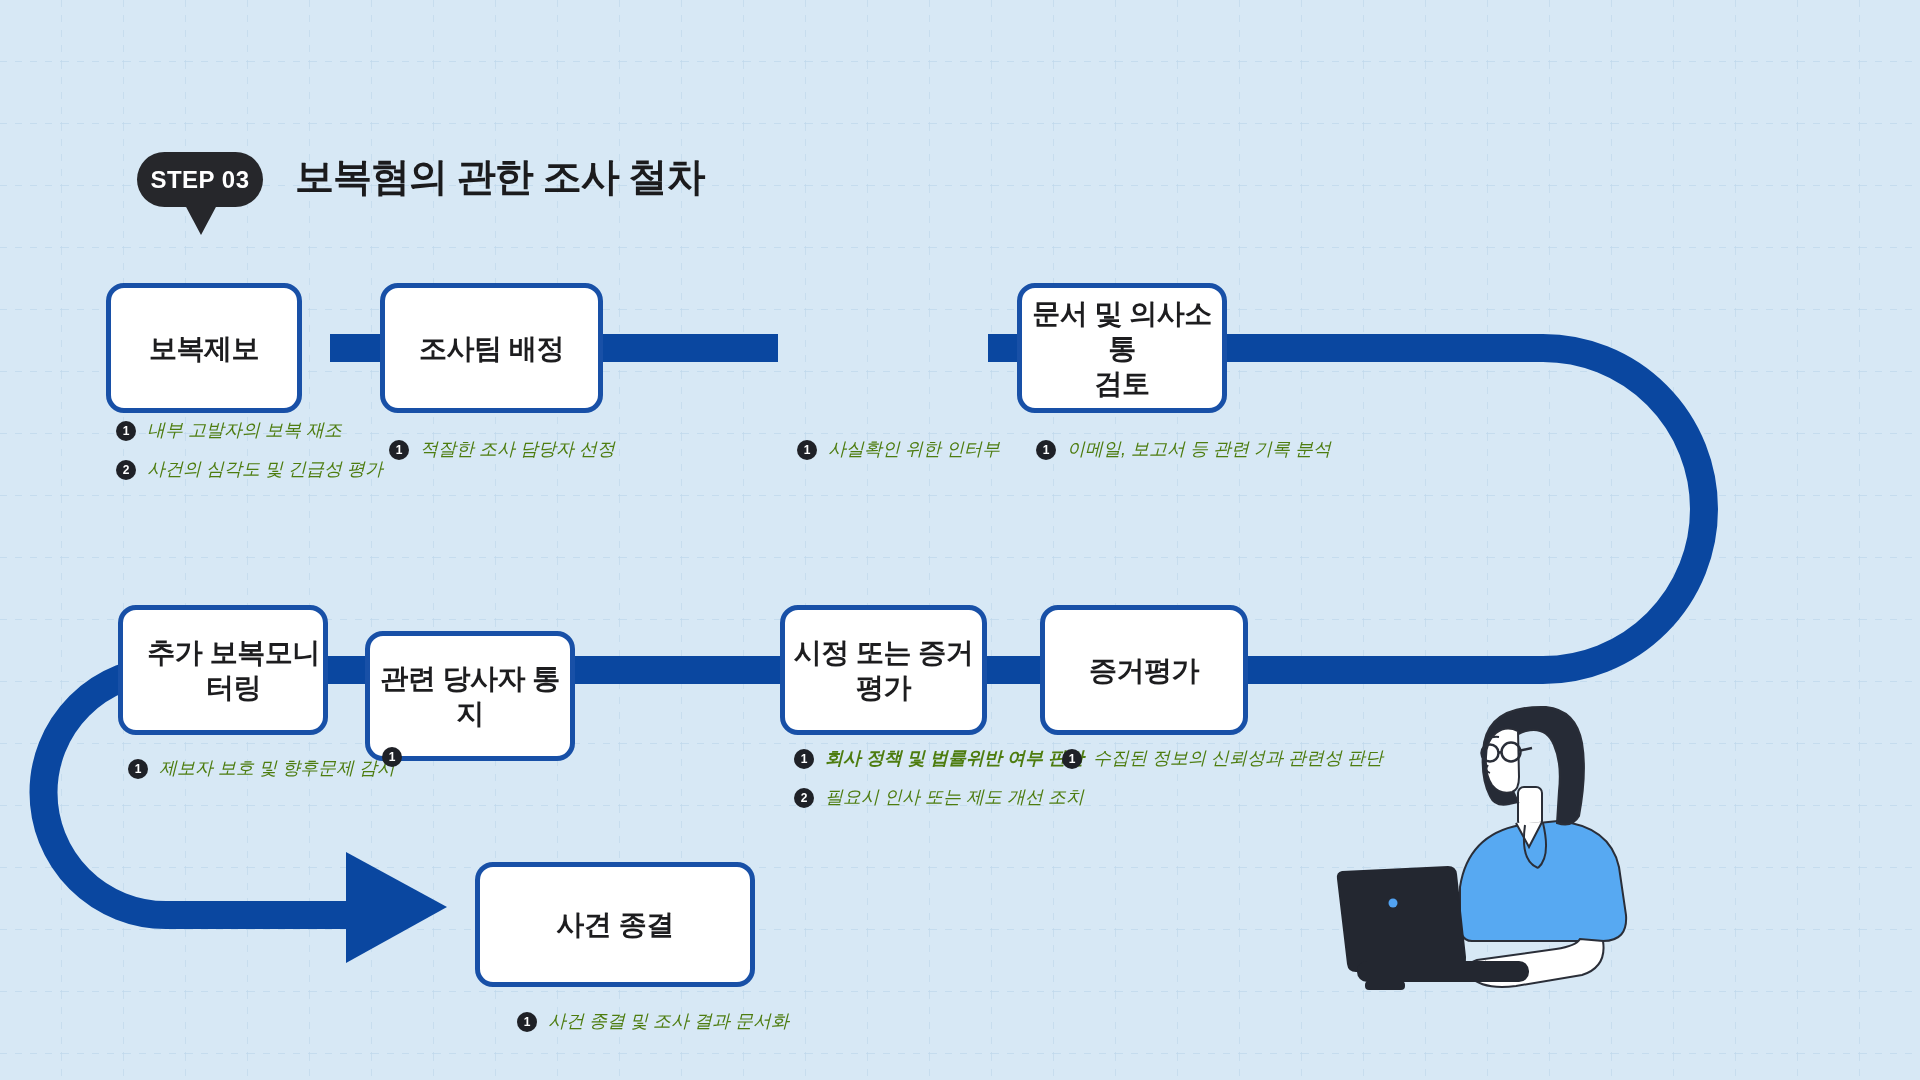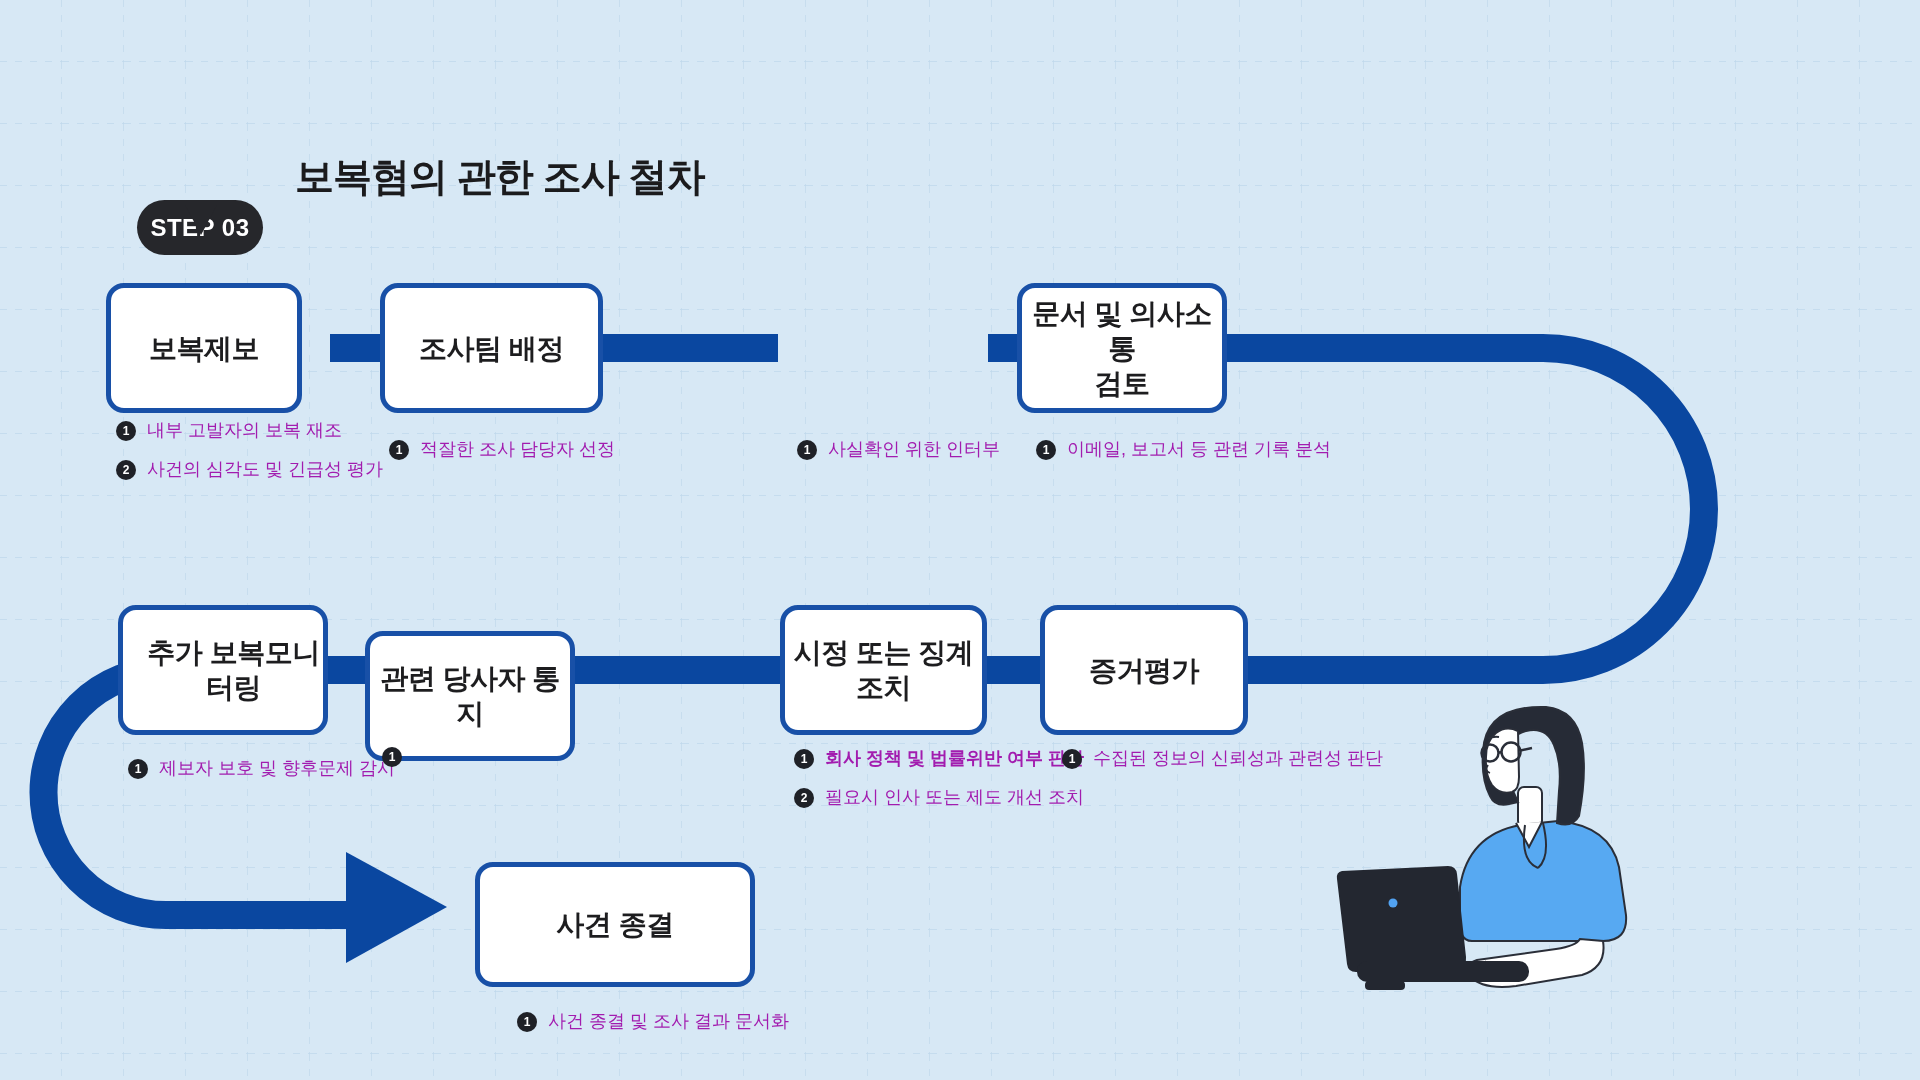--- a/index.html
+++ b/index.html
@@ -6,21 +6,21 @@
   #canvas{
     position:relative;width:1920px;height:1080px;overflow:hidden;
     background:#d7e8f5;
     font-family:"Liberation Sans","DejaVu Sans",sans-serif;
     color:#1d1d1f;
   }
   svg.layer{position:absolute;left:0;top:0;}
   
   .badge{
     position:absolute;left:137px;top:152px;width:126px;height:55px;
-    background:#26272b;border-radius:28px;display:flex;align-items:center;justify-content:center;margin-top:48px;
+    background:#26272b;border-radius:28px;display:flex;align-items:center;justify-content:center;
   }
   .badge span{color:#ffffff;font-weight:bold;font-size:24px;letter-spacing:.5px;}
   .badge-tail{
     position:absolute;left:185px;top:205px;width:0;height:0;
     border-left:16px solid transparent;border-right:16px solid transparent;
     border-top:30px solid #26272b;
   }
   .page-title{
     position:absolute;left:292px;top:147px;margin:3px;
     font-size:39px;font-weight:900;letter-spacing:-1px;color:#1b1b1d;
@@ -37,21 +37,21 @@
   }
   
   .bullets{position:absolute;}
   .bullet{display:flex;align-items:flex-start;gap:11px;margin-bottom:15px;}
   .bullet .num{
     flex:0 0 auto;width:20px;height:20px;border-radius:50%;background:#1f2127;color:#fff;
     font-size:12px;font-weight:bold;display:flex;align-items:center;justify-content:center;
     margin-top:2px;
   }
   .bullet .txt{
-    font-size:18px;line-height:1.32;color:#a21caf;font-weight:500;white-space:pre-line;
+    font-size:18px;line-height:1.32;color:#4d7c0f;font-weight:500;white-space:pre-line;font-style:italic;
   }
   .bullet.bold .txt{font-weight:800;}
 </style>
 </head>
 <body>
 
 <div id="canvas">
 
   <svg class="layer" width="1920" height="1080">
     <defs>
@@ -93,21 +93,21 @@
 검토</div>
   </div>
 
   <div class="flow-box" style="left:118px;top:605px;width:210px;height:130px;padding-left:21px;">
     <div class="box-title">추가 보복모니터링</div>
   </div>
   <div class="flow-box" style="left:365px;top:631px;width:210px;height:130px;">
     <div class="box-title">관련 당사자 통지</div>
   </div>
   <div class="flow-box" style="left:780px;top:605px;width:207px;height:130px;">
-    <div class="box-title">시정 또는 징계조치</div>
+    <div class="box-title">시정 또는 증거평가</div>
   </div>
   <div class="flow-box" style="left:1040px;top:605px;width:208px;height:130px;">
     <div class="box-title">증거평가</div>
   </div>
 
   <div class="flow-box" style="left:475px;top:862px;width:280px;height:125px;">
     <div class="box-title">사견 종결</div>
   </div>
 
   <div class="bullets" style="left:116px;top:419px;">

